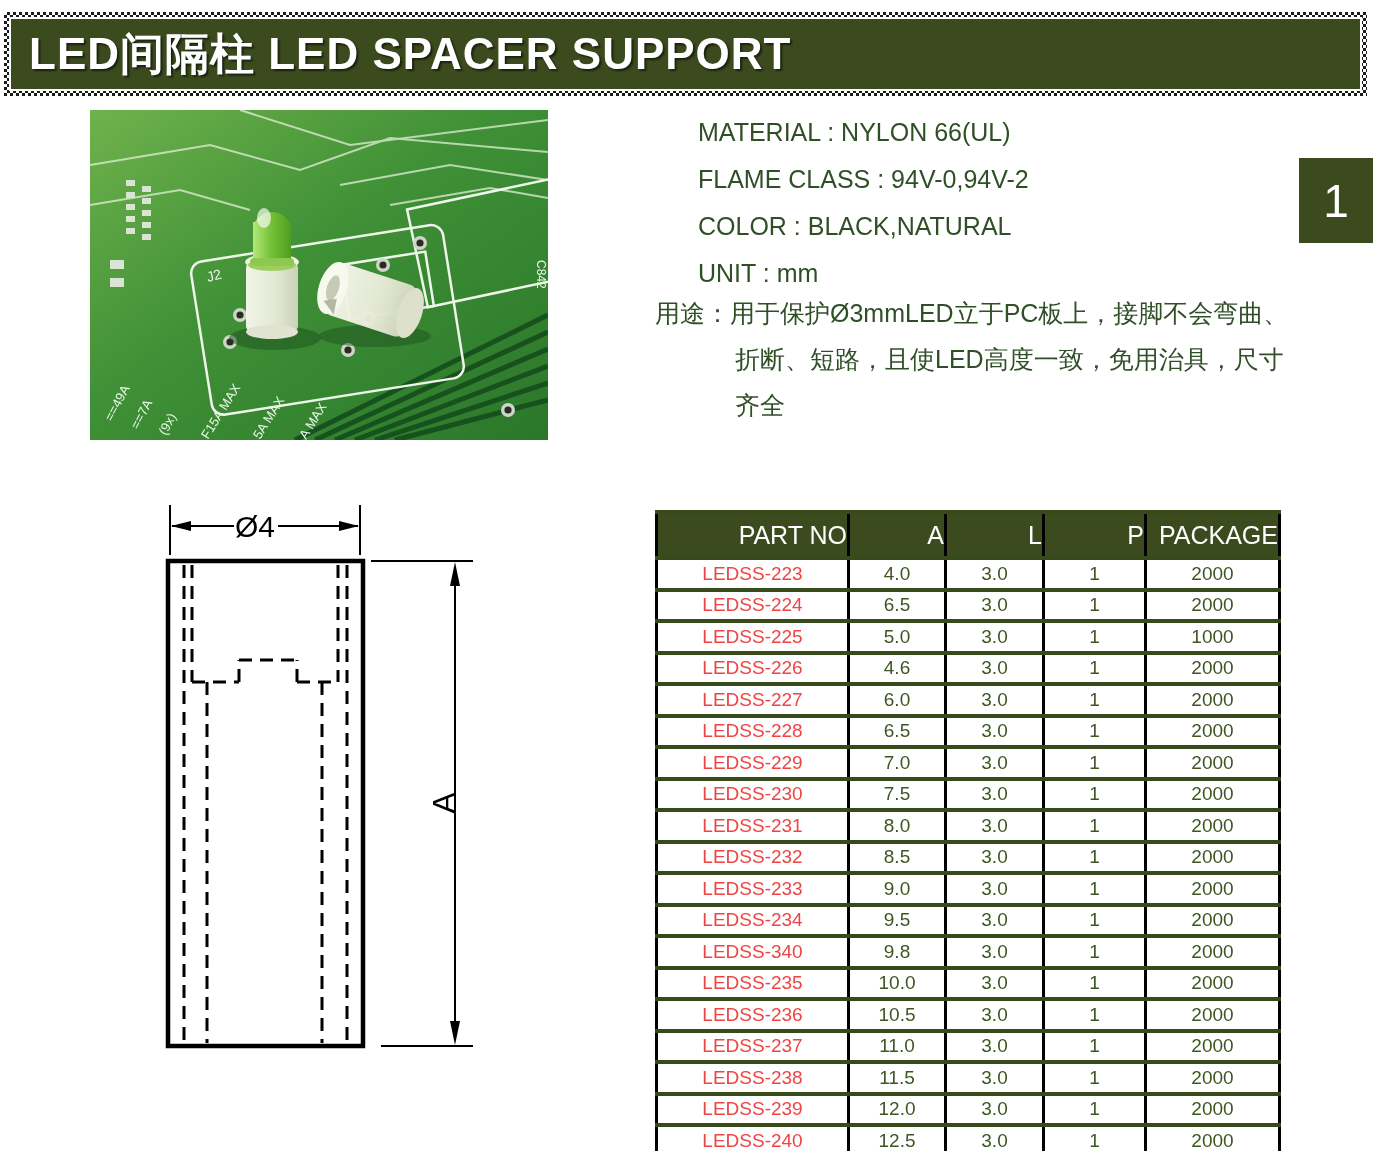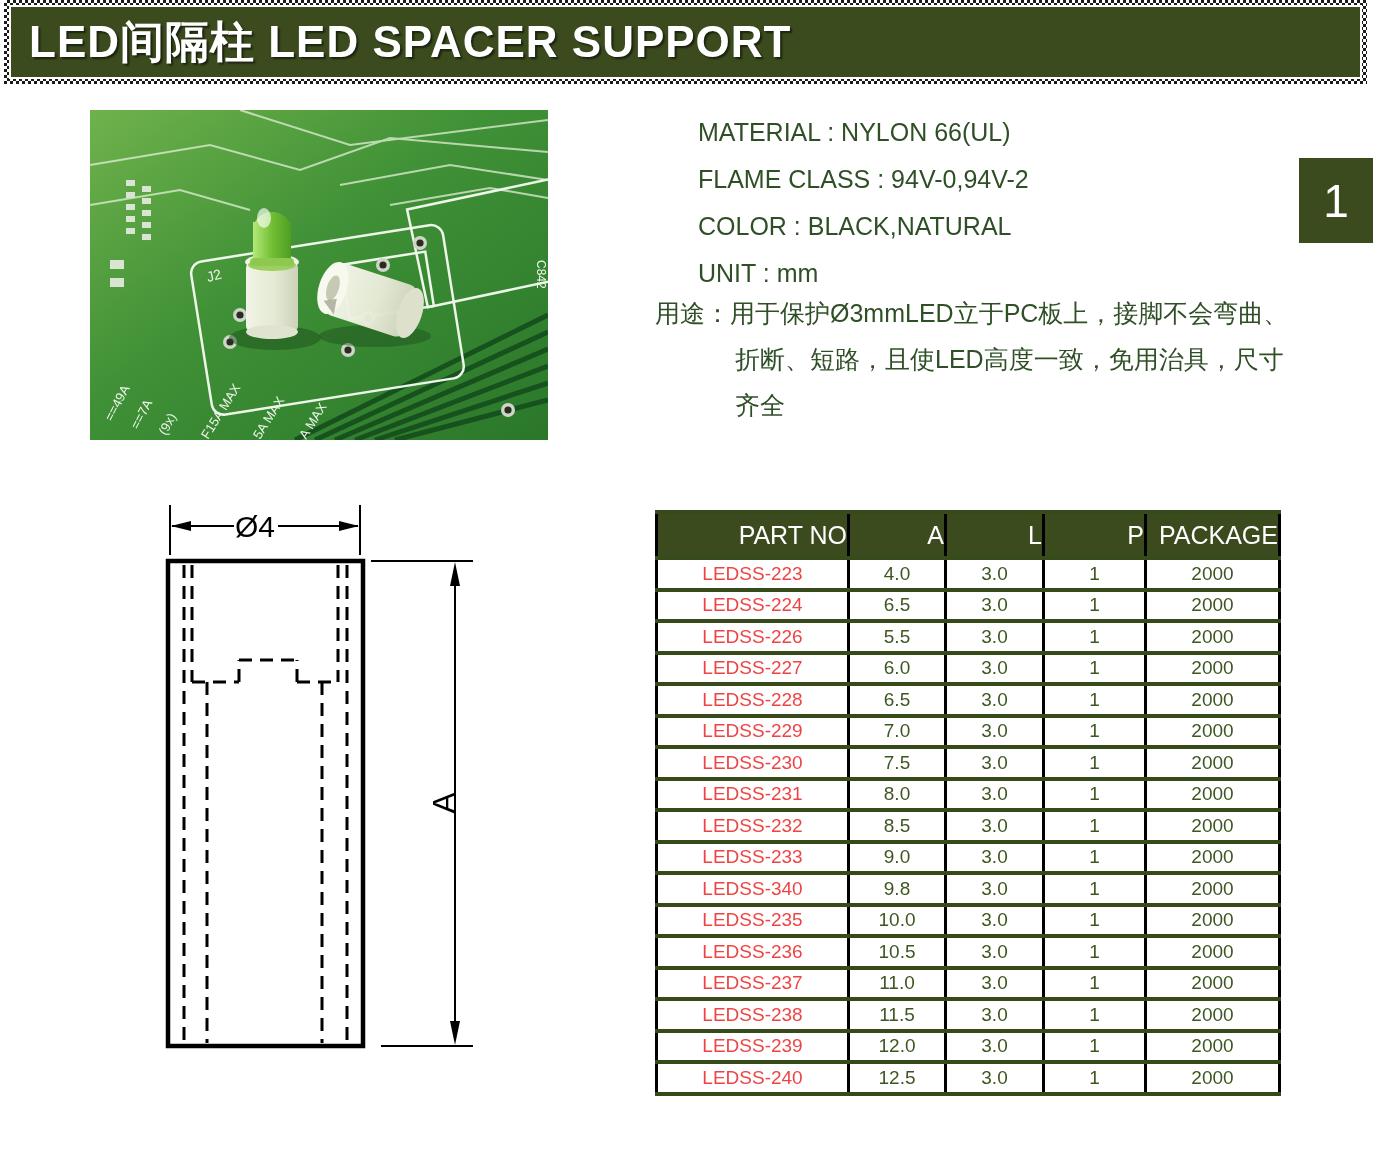--- a/index.html
+++ b/index.html
@@ -2,21 +2,21 @@
 <html><head>
 <meta charset="utf-8">
 <style>
   html,body{margin:0;padding:0;background:#ffffff;}
   .page{
     position:relative;width:1375px;height:1151px;overflow:hidden;
     background:#ffffff;font-family:"Liberation Sans",sans-serif;
   }
   
   .banner-checker{
-    position:absolute;left:4px;top:0;width:1363px;height:84px;
+    position:absolute;left:4px;top:12px;width:1363px;height:84px;
     background:repeating-conic-gradient(#1b1b1b 0% 25%, #ffffff 0% 50%);
     background-size:6px 6px;
     padding:5px;box-sizing:border-box;
   }
   .banner-inner{
     width:100%;height:100%;box-sizing:border-box;
     background:#3b4b1e;border:2px solid #ffffff;
     display:flex;align-items:center;padding-left:18px;
   }
   .banner-title{
@@ -290,24 +290,31 @@
     </tr>
 
     <tr>
       <td class="partno">LEDSS-224</td>
       <td>6.5</td>
       <td>3.0</td>
       <td>1</td>
       <td>2000</td>
     </tr>
 
+    <tr>
+      <td class="partno">LEDSS-225</td>
+      <td>5.0</td>
+      <td>3.0</td>
+      <td>1</td>
+      <td>1000</td>
+    </tr>
 
     <tr>
       <td class="partno">LEDSS-226</td>
-      <td>5.5</td>
+      <td>4.6</td>
       <td>3.0</td>
       <td>1</td>
       <td>2000</td>
     </tr>
 
     <tr>
       <td class="partno">LEDSS-227</td>
       <td>6.0</td>
       <td>3.0</td>
       <td>1</td>
@@ -355,20 +362,27 @@
     </tr>
 
     <tr>
       <td class="partno">LEDSS-233</td>
       <td>9.0</td>
       <td>3.0</td>
       <td>1</td>
       <td>2000</td>
     </tr>
 
+    <tr>
+      <td class="partno">LEDSS-234</td>
+      <td>9.5</td>
+      <td>3.0</td>
+      <td>1</td>
+      <td>2000</td>
+    </tr>
 
     <tr>
       <td class="partno">LEDSS-340</td>
       <td>9.8</td>
       <td>3.0</td>
       <td>1</td>
       <td>2000</td>
     </tr>
 
     <tr>

